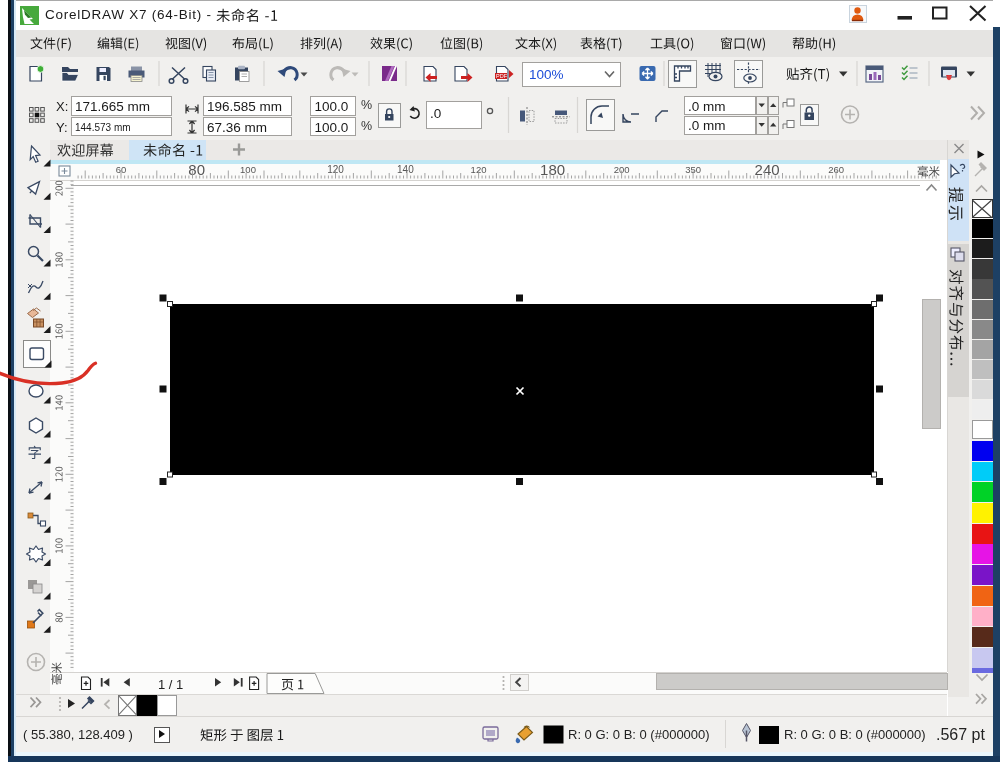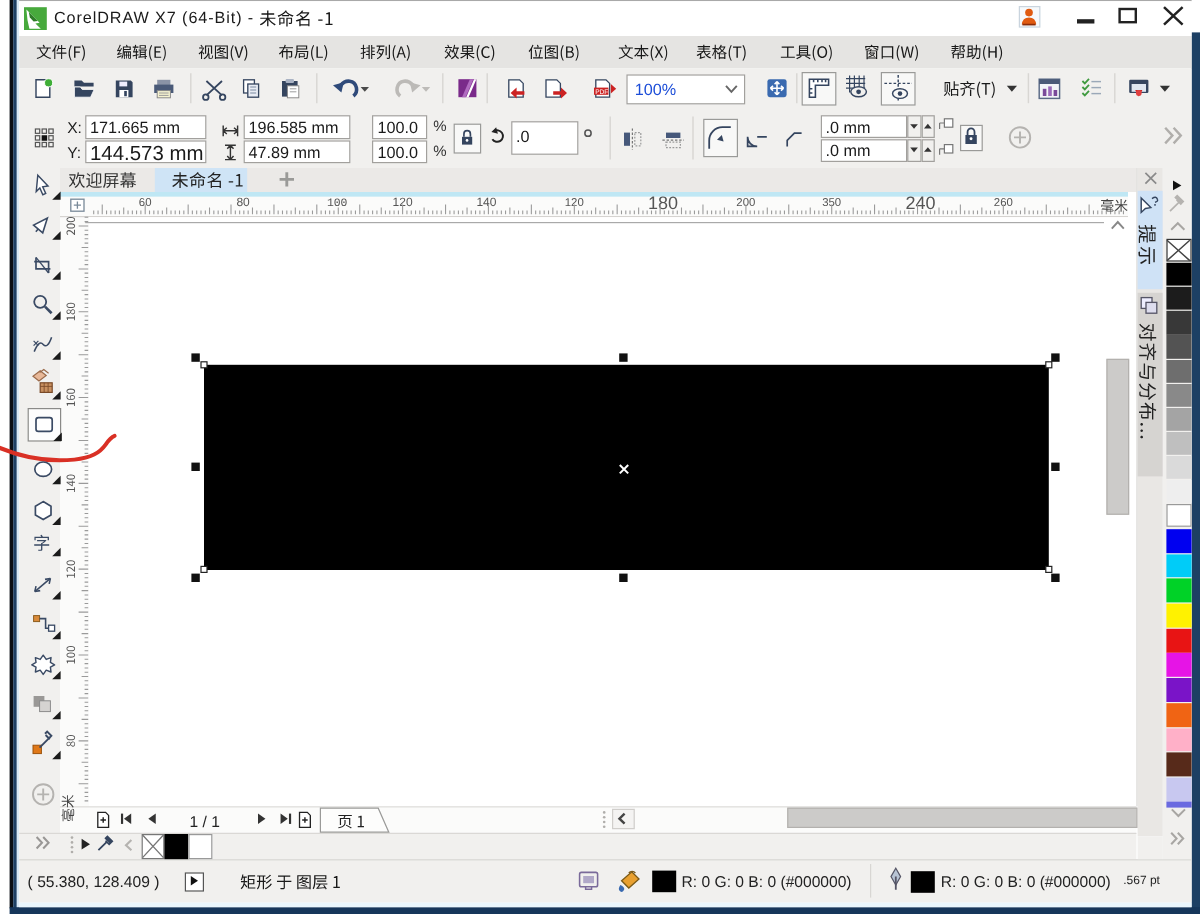--- a/index.html
+++ b/index.html
@@ -36,25 +36,25 @@
 <div style="position:absolute;left:848.5px;top:4.5px;width:18px;height:18px;background:#f7f9fb;border:1px solid #c9d4de;box-sizing:border-box;"></div>
 <div style="position:absolute;left:522px;top:62px;width:99px;height:25px;background:#ffffff;border:1px solid #a2a09d;box-sizing:border-box;"></div>
 <div style="position:absolute;left:529px;top:67px;font-size:13.5px;line-height:15.93px;color:#1d4ed8;white-space:pre;">100%</div>
 <div style="position:absolute;left:668px;top:60px;width:28.5px;height:27.5px;background:#f8f8f7;border:1px solid #9a9a98;box-sizing:border-box;"></div>
 <div style="position:absolute;left:734px;top:60px;width:29px;height:27.5px;background:#f8f8f7;border:1px solid #9a9a98;box-sizing:border-box;"></div>
 <div style="position:absolute;left:56px;top:98.5px;font-size:13px;line-height:15.34px;color:#1a1a1a;white-space:pre;">X:</div>
 <div style="position:absolute;left:56px;top:119.5px;font-size:13px;line-height:15.34px;color:#1a1a1a;white-space:pre;">Y:</div>
 <div style="position:absolute;left:70.5px;top:96px;width:101.5px;height:19.5px;background:#fff;border:1px solid #a2a09d;box-sizing:border-box;"></div>
 <div style="position:absolute;left:75px;top:99px;font-size:13.5px;line-height:15.93px;color:#1a1a1a;white-space:pre;">171.665 mm</div>
 <div style="position:absolute;left:70.5px;top:116.5px;width:101.5px;height:19.5px;background:#fff;border:1px solid #a2a09d;box-sizing:border-box;"></div>
-<div style="position:absolute;left:75px;top:119.5px;font-size:17px;line-height:15.93px;color:#1a1a1a;white-space:pre;">144.573 mm</div>
+<div style="position:absolute;left:75px;top:119.5px;font-size:10px;line-height:15.93px;color:#1a1a1a;white-space:pre;">144.573 mm</div>
 <div style="position:absolute;left:202.5px;top:96px;width:89.5px;height:19.5px;background:#fff;border:1px solid #a2a09d;box-sizing:border-box;"></div>
 <div style="position:absolute;left:207px;top:99px;font-size:13.5px;line-height:15.93px;color:#1a1a1a;white-space:pre;">196.585 mm</div>
 <div style="position:absolute;left:202.5px;top:116.5px;width:89.5px;height:19.5px;background:#fff;border:1px solid #a2a09d;box-sizing:border-box;"></div>
-<div style="position:absolute;left:207px;top:119.5px;font-size:13.5px;line-height:15.93px;color:#1a1a1a;white-space:pre;">47.89 mm</div>
+<div style="position:absolute;left:207px;top:119.5px;font-size:13.5px;line-height:15.93px;color:#1a1a1a;white-space:pre;">67.36 mm</div>
 <div style="position:absolute;left:310px;top:96px;width:45.5px;height:19.5px;background:#fff;border:1px solid #a2a09d;box-sizing:border-box;"></div>
 <div style="position:absolute;left:314.5px;top:99px;font-size:13.5px;line-height:15.93px;color:#1a1a1a;white-space:pre;">100.0</div>
 <div style="position:absolute;left:310px;top:116.5px;width:45.5px;height:19.5px;background:#fff;border:1px solid #a2a09d;box-sizing:border-box;"></div>
 <div style="position:absolute;left:314.5px;top:119.5px;font-size:13.5px;line-height:15.93px;color:#1a1a1a;white-space:pre;">100.0</div>
 <div style="position:absolute;left:361px;top:97.5px;font-size:12.5px;line-height:14.75px;color:#333;white-space:pre;">%</div>
 <div style="position:absolute;left:361px;top:118.5px;font-size:12.5px;line-height:14.75px;color:#333;white-space:pre;">%</div>
 <div style="position:absolute;left:377.5px;top:103px;width:23px;height:24.5px;background:#f8f8f7;border:1px solid #9a9a98;box-sizing:border-box;"></div>
 <div style="position:absolute;left:425.5px;top:100.5px;width:56px;height:28px;background:#fff;border:1px solid #a2a09d;box-sizing:border-box;"></div>
 <div style="position:absolute;left:430px;top:106px;font-size:13.5px;line-height:15.93px;color:#1a1a1a;white-space:pre;">.0</div>
 <div style="position:absolute;left:585.5px;top:99px;width:29px;height:31.5px;background:#f8f8f7;border:1px solid #9a9a98;box-sizing:border-box;"></div>
@@ -62,22 +62,22 @@
 <div style="position:absolute;left:688px;top:98.8px;font-size:13.5px;line-height:15.93px;color:#1a1a1a;white-space:pre;">.0 mm</div>
 <div style="position:absolute;left:756px;top:96px;width:11.5px;height:19px;background:#f1f0ee;border:1px solid #a2a09d;box-sizing:border-box;"></div>
 <div style="position:absolute;left:767.5px;top:96px;width:11.5px;height:19px;background:#f1f0ee;border:1px solid #a2a09d;box-sizing:border-box;"></div>
 <div style="position:absolute;left:684px;top:115.5px;width:72px;height:19px;background:#fff;border:1px solid #a2a09d;box-sizing:border-box;"></div>
 <div style="position:absolute;left:688px;top:118.3px;font-size:13.5px;line-height:15.93px;color:#1a1a1a;white-space:pre;">.0 mm</div>
 <div style="position:absolute;left:756px;top:115.5px;width:11.5px;height:19px;background:#f1f0ee;border:1px solid #a2a09d;box-sizing:border-box;"></div>
 <div style="position:absolute;left:767.5px;top:115.5px;width:11.5px;height:19px;background:#f1f0ee;border:1px solid #a2a09d;box-sizing:border-box;"></div>
 <div style="position:absolute;left:799.5px;top:104px;width:19.5px;height:21.5px;background:#f8f8f7;border:1px solid #9a9a98;box-sizing:border-box;"></div>
 <div style="position:absolute;left:129px;top:140px;width:77px;height:20px;background:#cfe4f6;"></div>
 <div style="position:absolute;left:111px;top:164px;font-size:9.5px;line-height:11.21px;color:#555;white-space:pre;width:20px;text-align:center;">60</div>
-<div style="position:absolute;left:197px;top:164px;font-size:10px;line-height:11.21px;color:#555;white-space:pre;width:20px;text-align:left;">80</div>
-<div style="position:absolute;left:271px;top:164px;font-size:9.5px;line-height:11.21px;color:#555;white-space:pre;width:20px;text-align:center;font-family:Liberation Mono, monospace;">100</div>
+<div style="position:absolute;left:185px;top:164px;font-size:15px;line-height:11.21px;color:#555;white-space:pre;width:20px;text-align:right;">80</div>
+<div style="position:absolute;left:238px;top:164px;font-size:9.5px;line-height:11.21px;color:#555;white-space:pre;width:20px;text-align:center;">100</div>
 <div style="position:absolute;left:325.53px;top:164px;font-size:10px;line-height:11.21px;color:#555;white-space:pre;width:20px;text-align:center;">120</div>
 <div style="position:absolute;left:397.04px;top:164px;font-size:10px;line-height:11.21px;color:#555;white-space:pre;width:20px;text-align:left;">140</div>
 <div style="position:absolute;left:468.55px;top:164px;font-size:9.5px;line-height:11.21px;color:#555;white-space:pre;width:20px;text-align:center;">120</div>
 <div style="position:absolute;left:540.06px;top:164px;font-size:15px;line-height:11.21px;color:#555;white-space:pre;width:20px;text-align:right;">180</div>
 <div style="position:absolute;left:611.57px;top:164px;font-size:9.5px;line-height:11.21px;color:#555;white-space:pre;width:20px;text-align:center;">200</div>
 <div style="position:absolute;left:683.08px;top:164px;font-size:9.5px;line-height:11.21px;color:#555;white-space:pre;width:20px;text-align:center;">350</div>
 <div style="position:absolute;left:754.59px;top:164px;font-size:15px;line-height:11.21px;color:#555;white-space:pre;width:20px;text-align:center;">240</div>
 <div style="position:absolute;left:826.1px;top:164px;font-size:9.5px;line-height:11.21px;color:#555;white-space:pre;width:20px;text-align:center;">260</div>
 <div style="position:absolute;left:170px;top:304px;width:704px;height:170.5px;background:#000;"></div>
 <div style="position:absolute;left:921.5px;top:299px;width:19px;height:130px;background:#cccbc9;border:1px solid #b3b1ae;box-sizing:border-box;"></div>
@@ -117,21 +117,21 @@
 <div style="position:absolute;left:510px;top:674px;width:19px;height:16.5px;background:#f4f3f2;border:1px solid #d0cecb;box-sizing:border-box;"></div>
 <div style="position:absolute;left:118px;top:695px;width:19px;height:20.5px;background:#fff;border:1px solid #777;box-sizing:border-box;"></div>
 <div style="position:absolute;left:137px;top:695px;width:20px;height:20.5px;background:#000;"></div>
 <div style="position:absolute;left:157px;top:695px;width:20px;height:20.5px;background:#fff;border:1px solid #999;box-sizing:border-box;"></div>
 <div style="position:absolute;left:23px;top:727px;font-size:13px;line-height:15.34px;color:#222;white-space:pre;">( 55.380, 128.409 )</div>
 <div style="position:absolute;left:154px;top:726.5px;width:16px;height:16px;background:#fff;border:1px solid #555;box-sizing:border-box;"></div>
 <div style="position:absolute;left:568px;top:727px;font-size:13px;line-height:15.34px;color:#222;white-space:pre;">R: 0 G: 0 B: 0 (#000000)</div>
 <div style="position:absolute;left:725px;top:720px;width:1px;height:28px;background:#d8d6d3;"></div>
 <div style="position:absolute;left:759px;top:725.5px;width:20px;height:18px;background:#000;"></div>
 <div style="position:absolute;left:784px;top:727px;font-size:13px;line-height:15.34px;color:#222;white-space:pre;">R: 0 G: 0 B: 0 (#000000)</div>
-<div style="position:absolute;left:936px;top:727px;font-size:10px;line-height:15.34px;color:#222;white-space:pre;">.567 pt</div>
+<div style="position:absolute;left:936px;top:727px;font-size:16px;line-height:15.34px;color:#222;white-space:pre;">.567 pt</div>
 <svg width="1000" height="762" viewBox="0 0 1000 762" style="position:absolute;left:0;top:0;">
 <g>
         <rect x="20" y="6" width="19" height="19" fill="#47a93c"></rect>
         <path d="M22 8 L33 19 L29.5 19.5 L34 24 L24.5 24 Q22.5 17 22 8 Z" fill="#ffffff"></path>
         <path d="M24 10 L31.5 17.5 L28 18 L24.9 14.5 Z" fill="#2e7d28"></path>
       </g>
 <path transform="translate(216,20.8)" d="M6.6 -12.0V-9.7H1.9V-8.6H6.6V-6.1H0.9V-5.1H5.9C4.7 -3.2 2.5 -1.4 0.5 -0.6C0.7 -0.3 1.1 0.1 1.3 0.3C3.2 -0.6 5.2 -2.3 6.6 -4.2V1.1H7.7V-4.3C9.1 -2.4 11.1 -0.6 13.0 0.4C13.2 0.1 13.6 -0.4 13.8 -0.6C11.8 -1.4 9.6 -3.2 8.3 -5.1H13.5V-6.1H7.7V-8.6H12.5V-9.7H7.7V-12.0Z M22.1 -12.2C20.8 -10.3 18.0 -8.5 15.4 -7.8C15.6 -7.5 15.9 -7.0 16.0 -6.7C17.1 -7.0 18.1 -7.6 19.1 -8.2V-7.3H24.9V-8.2C25.8 -7.6 26.9 -7.1 27.9 -6.8C28.1 -7.1 28.5 -7.6 28.7 -7.8C26.5 -8.4 24.0 -9.8 22.7 -11.2L23.0 -11.6ZM19.2 -8.2C20.3 -8.9 21.3 -9.7 22.1 -10.5C22.8 -9.7 23.8 -8.9 24.8 -8.2ZM16.7 -6.1V0.0H17.7V-1.2H21.1V-6.1ZM17.7 -5.1H20.1V-2.1H17.7ZM22.6 -6.1V1.2H23.7V-5.1H26.4V-2.0C26.4 -1.9 26.3 -1.8 26.1 -1.8C25.9 -1.8 25.3 -1.8 24.5 -1.8C24.6 -1.5 24.7 -1.1 24.8 -0.8C25.9 -0.8 26.5 -0.8 26.9 -1.0C27.3 -1.2 27.4 -1.5 27.4 -2.0V-6.1Z M33.6 -7.6C34.3 -7.1 35.1 -6.4 35.8 -5.8C34.1 -4.9 32.2 -4.3 30.5 -3.9C30.7 -3.7 30.9 -3.2 31.0 -2.9C31.8 -3.1 32.6 -3.3 33.4 -3.6V1.1H34.5V0.4H40.9V1.1H41.9V-4.9H36.2C38.6 -6.1 40.7 -7.9 41.9 -10.2L41.2 -10.6L41.0 -10.6H35.9C36.2 -11.0 36.6 -11.4 36.8 -11.8L35.6 -12.1C34.8 -10.7 33.1 -9.1 30.8 -8.0C31.0 -7.8 31.4 -7.4 31.5 -7.2C32.9 -7.9 34.0 -8.7 35.0 -9.6H40.3C39.4 -8.3 38.2 -7.3 36.8 -6.4C36.1 -6.9 35.1 -7.7 34.4 -8.2ZM40.9 -0.6H34.5V-3.9H40.9Z M49.2 -3.5H52.8V-4.5H49.2Z M55.3 0.0H61.1V-1.1H59.0V-10.5H58.0C57.4 -10.2 56.7 -9.9 55.8 -9.7V-8.9H57.7V-1.1H55.3Z" fill="#1a1a1a"></path>
 <g fill="#e05a10">
         <circle cx="857.5" cy="10.5" r="3.2"></circle>
         <path d="M851.5 20.5 Q852 14.5 857.5 14.5 Q863 14.5 863.5 20.5 Z"></path>

